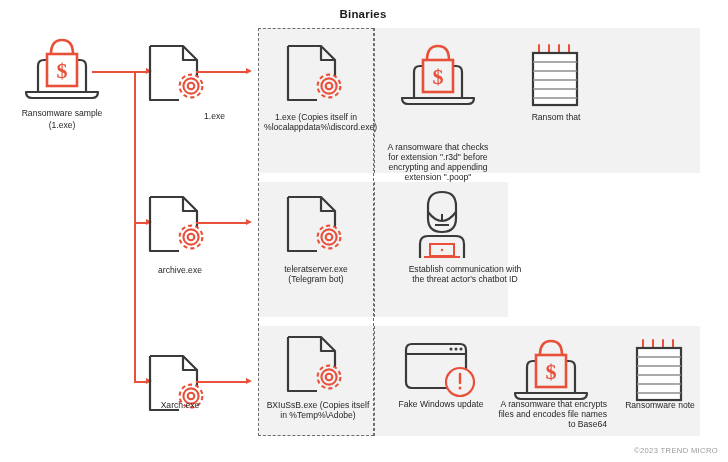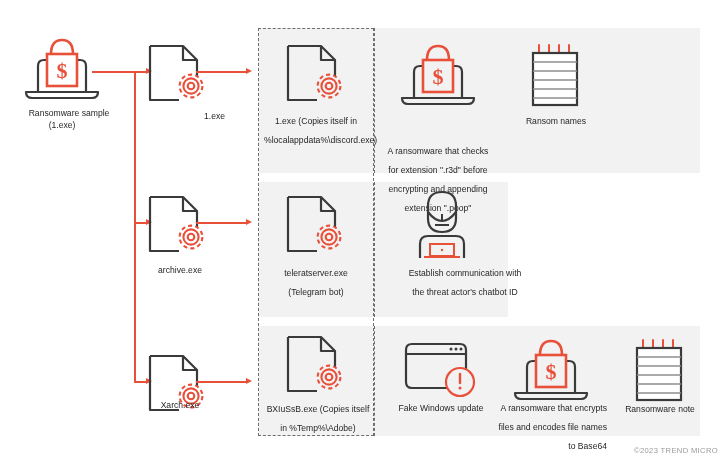--- a/index.html
+++ b/index.html
@@ -31,21 +31,21 @@
   
   .panel{background:#f2f2f2;}
 
   
   .vdash{
     border-left:1.4px dashed #6d6d6d;
   }
 
   
   .cap{
-    font-size:8.6px;line-height:19px;text-align:center;color:#262626;
+    font-size:8.6px;line-height:10px;text-align:center;color:#262626;
   }
   .cap-l{font-size:8.6px;line-height:11.4px;text-align:center;color:#262626;}
 
   
   .hline{background:#e8503a;height:1.6px;}
   .vline{background:#e8503a;width:1.6px;}
   .arrowhead{
     width:0;height:0;
     border-top:3.6px solid transparent;
     border-bottom:3.6px solid transparent;
@@ -56,41 +56,42 @@
   .footer{
     font-size:7.6px;color:#9a9a9a;letter-spacing:.35px;text-align:right;
   }
   svg{display:block;overflow:visible;}
 </style>
 </head>
 <body>
 
 <div id="stage">
 
+  <div class="abs sec-title" style="left:258px;top:8px;width:210px;">Binaries</div>
 
   <div class="abs panel" style="left:258px;top:28px;width:442px;height:145px;"></div>
   <div class="abs panel" style="left:258px;top:182px;width:250px;height:135px;"></div>
   <div class="abs panel" style="left:258px;top:326px;width:442px;height:110px;"></div>
 
   <div class="abs dashed-box" style="left:258px;top:28px;width:116px;height:408px;"></div>
 
   <div class="abs" style="left:16px;top:30px;width:92px;height:72px;">
     <svg width="92" height="72" viewBox="0 0 92 72">
 
       <path d="M22 36 Q22 30 28 30 L64 30 Q70 30 70 36 L70 62 L22 62 Z" fill="none" stroke="#3a3a3a" stroke-width="2.2" stroke-linecap="round"></path>
       <path d="M10 62 L82 62 Q82 68 76 68 L16 68 Q10 68 10 62 Z" fill="none" stroke="#3a3a3a" stroke-width="2.2" stroke-linejoin="round"></path>
 
       <path d="M35 24 Q35 10 46 10 Q57 10 57 24 L57 30" fill="none" stroke="#e8503a" stroke-width="2.6"></path>
 
       <rect x="31" y="24" width="30" height="32" fill="#fff" stroke="#e8503a" stroke-width="2.6"></rect>
 
       <text x="46" y="48" text-anchor="middle" font-family="Liberation Serif, serif" font-size="22" font-weight="bold" fill="#e8503a">$</text>
     </svg>
   </div>
-  <div class="abs cap-l" style="left:0px;top:108px;width:124px;margin-left:7px;">Ransomware sample</div>
+  <div class="abs cap-l" style="left:0px;top:108px;width:124px;">Ransomware sample</div>
   <div class="abs cap-l" style="left:0px;top:120px;width:124px;">(1.exe)</div>
 
   <div class="abs hline" style="left:92px;top:71px;width:44px;"></div>
 
   <div class="abs vline" style="left:134px;top:71px;height:311px;"></div>
 
   <div class="abs hline" style="left:134px;top:71px;width:14px;"></div>
   <div class="abs arrowhead" style="left:146px;top:67.5px;"></div>
 
   <div class="abs hline" style="left:134px;top:222px;width:14px;"></div>
@@ -190,21 +191,21 @@
       <rect x="6" y="10" width="44" height="52" fill="#fff" stroke="#3a3a3a" stroke-width="2.2"></rect>
       <g stroke="#8e8e8e" stroke-width="1.5">
         <line x1="6" y1="19" x2="50" y2="19"></line>
         <line x1="6" y1="28" x2="50" y2="28"></line>
         <line x1="6" y1="37" x2="50" y2="37"></line>
         <line x1="6" y1="46" x2="50" y2="46"></line>
         <line x1="6" y1="55" x2="50" y2="55"></line>
       </g>
     </svg>
   </div>
-  <div class="abs cap" style="left:506px;top:112px;width:100px;">Ransom names</div>
+  <div class="abs cap" style="left:506px;top:112px;width:100px;">Ransom that</div>
 
   <div class="abs vdash" style="left:374px;top:28px;height:145px;"></div>
 
   <div class="abs" style="left:283px;top:193px;width:70px;height:66px;">
     <svg width="70" height="66" viewBox="0 0 70 66">
       <path d="M5 4 L38 4 L52 18 L52 34 M5 4 L5 58 L34 58" fill="none" stroke="#3a3a3a" stroke-width="2.2" stroke-linejoin="round"></path>
       <path d="M38 4 L38 18 L52 18" fill="none" stroke="#3a3a3a" stroke-width="2.2" stroke-linejoin="round"></path>
       <g transform="translate(46,44)">
         <g fill="none" stroke="#e8503a" stroke-width="2.1">
           <circle cx="0" cy="0" r="11.4" stroke-dasharray="4.1 3.1"></circle>

